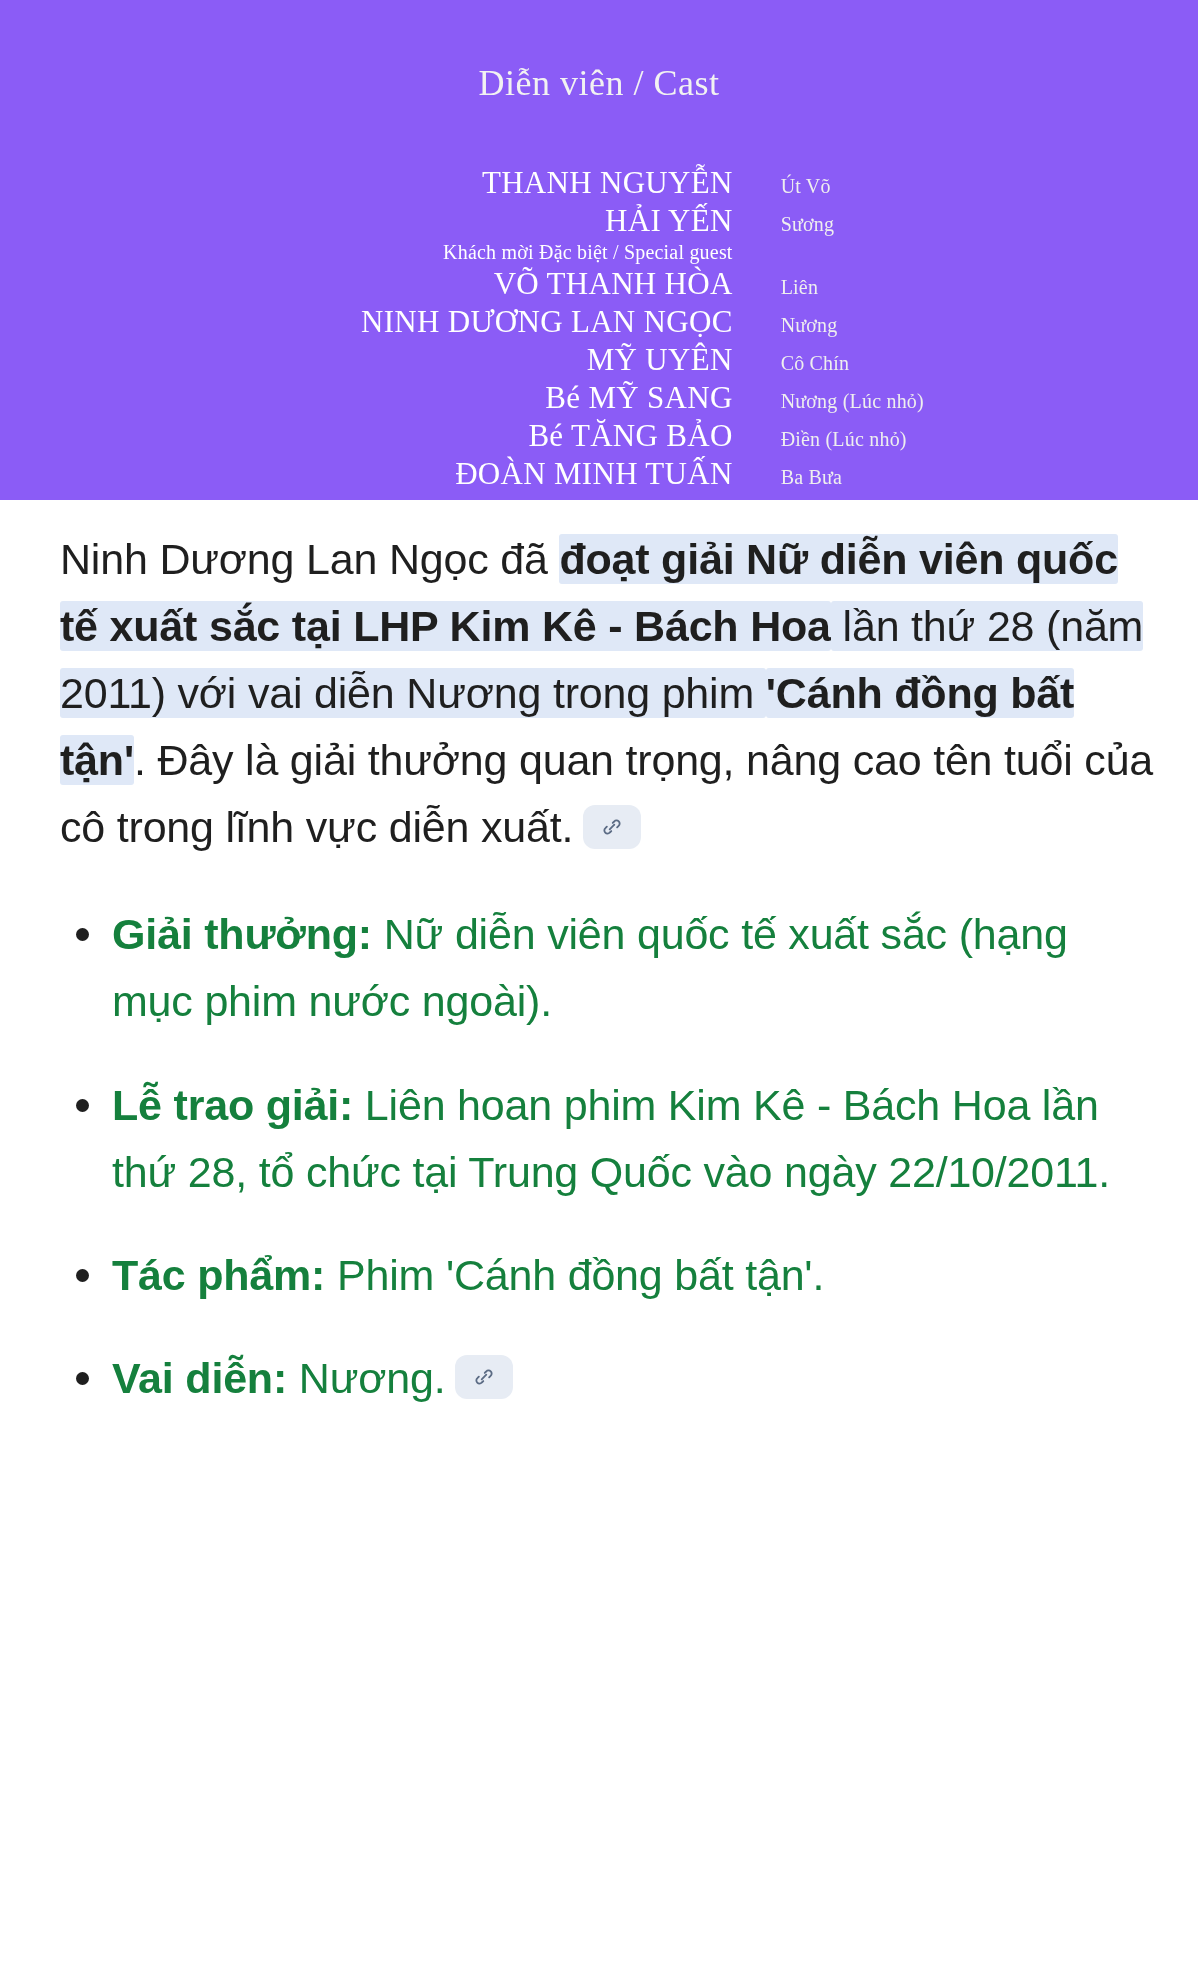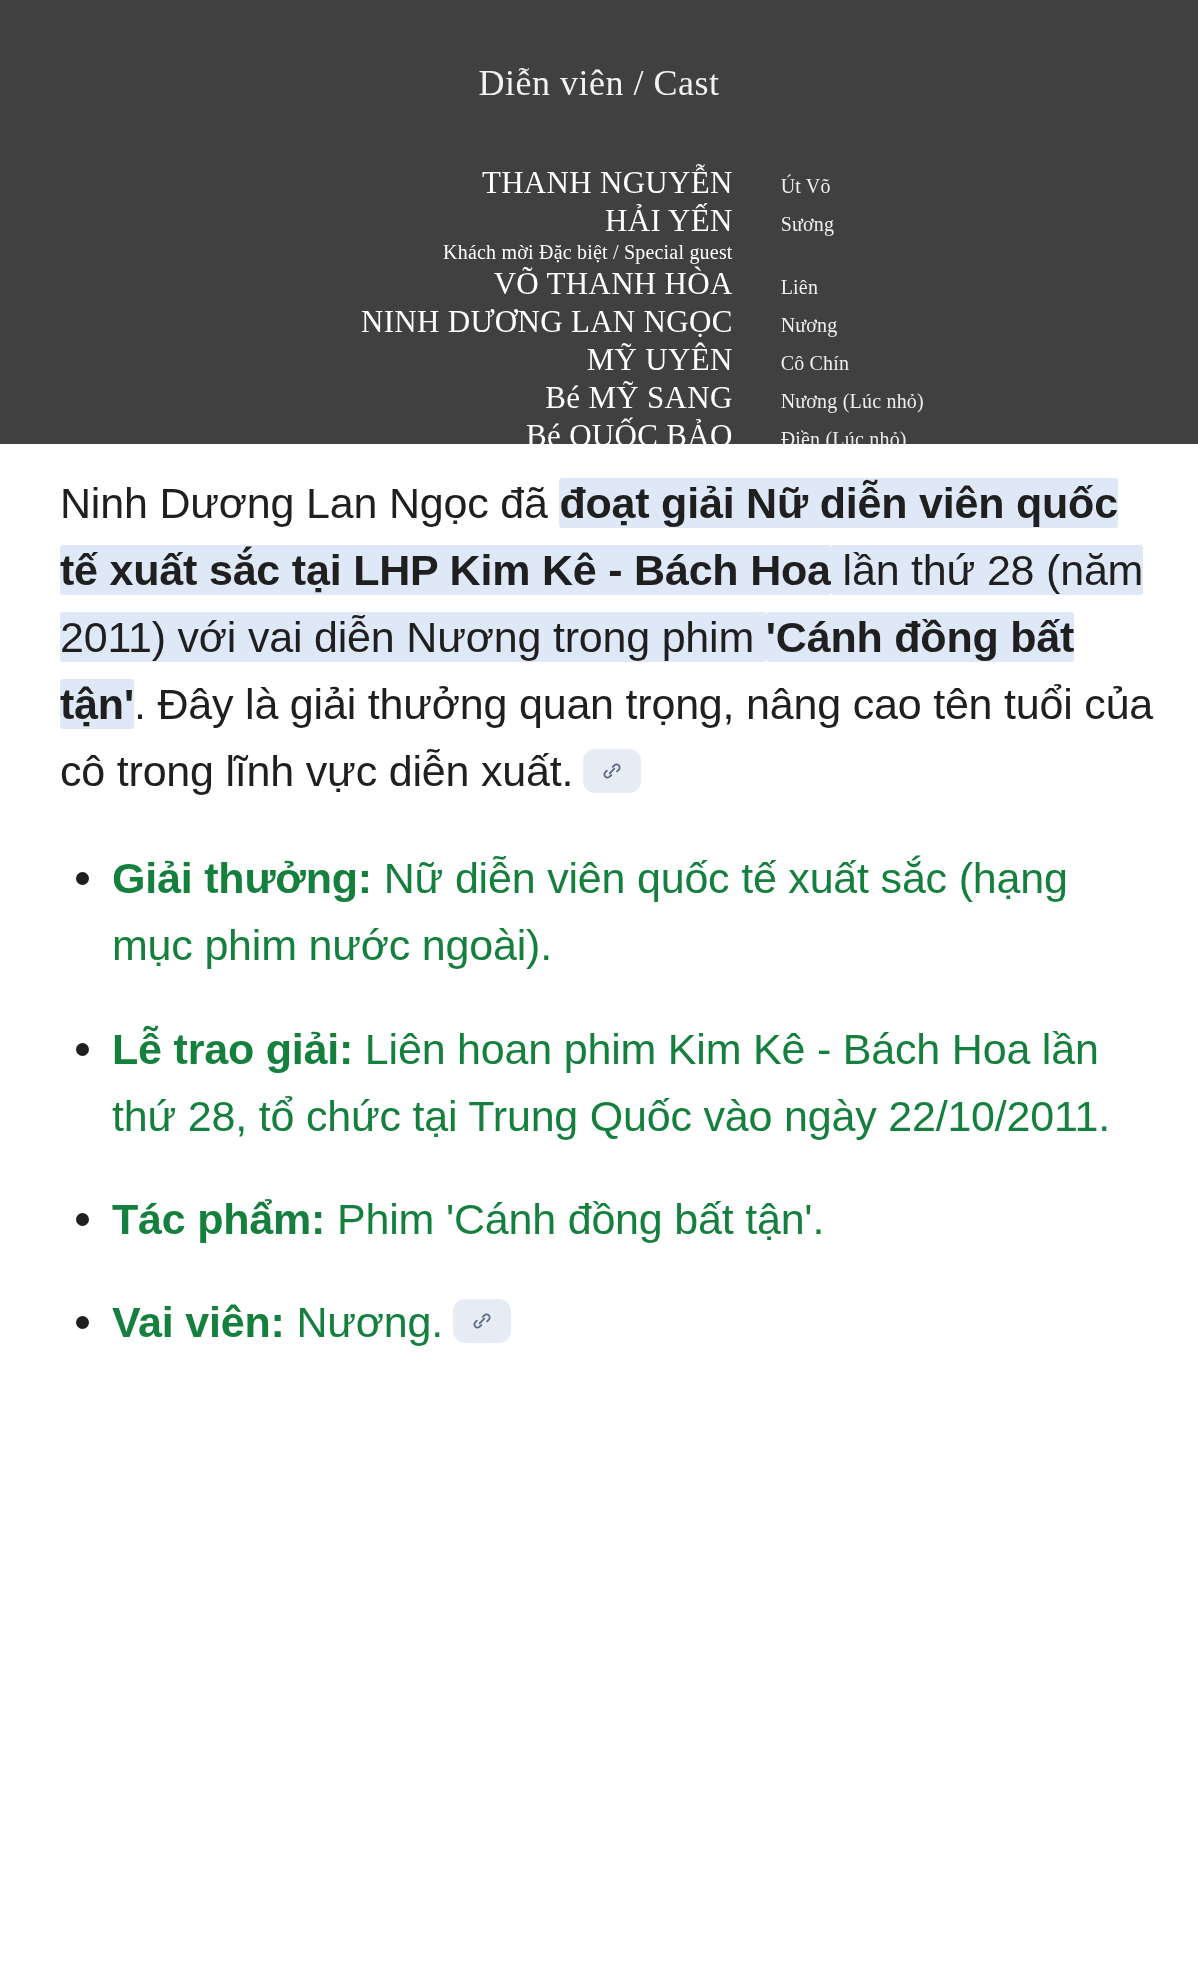--- a/index.html
+++ b/index.html
@@ -11,22 +11,22 @@
     width: 1198px;
     height: 1970px;
     font-family: "Liberation Sans", sans-serif;
     overflow: hidden;
   }
 
   
   .credits-block {
     position: relative;
     width: 1198px;
-    height: 444px;
-    background: #404040;
+    height: 500px;
+    background: #8b5cf6;
     color: #ffffff;
     font-family: "Liberation Serif", serif;
     overflow: hidden;
   }
   .credits-title {
     text-align: center;
     font-size: 36px;
     letter-spacing: 0.5px;
     padding-top: 62px;
     color: #f2f2f2;
@@ -149,21 +149,21 @@
       </tr>
       <tr>
         <td class="col-name">MỸ UYÊN</td>
         <td class="col-role">Cô Chín</td>
       </tr>
       <tr>
         <td class="col-name">Bé MỸ SANG</td>
         <td class="col-role">Nương (Lúc nhỏ)</td>
       </tr>
       <tr>
-        <td class="col-name">Bé QUỐC BẢO</td>
+        <td class="col-name">Bé TĂNG BẢO</td>
         <td class="col-role">Điền (Lúc nhỏ)</td>
       </tr>
       <tr>
         <td class="col-name">ĐOÀN MINH TUẤN</td>
         <td class="col-role">Ba Bưa</td>
       </tr>
     </tbody>
   </table>
 </div>
 
@@ -174,21 +174,21 @@
           <path d="M9.5 14.5l5-5"></path>
           <path d="M12.8 7.6l1.6-1.6a3.4 3.4 0 1 1 4.8 4.8l-1.6 1.6"></path>
           <path d="M11.2 16.4l-1.6 1.6a3.4 3.4 0 1 1-4.8-4.8l1.6-1.6"></path>
         </svg>
       </span></p>
 
   <ul class="bullets">
     <li><span class="b">Giải thưởng:</span><span> Nữ diễn viên quốc tế xuất sắc (hạng mục phim nước ngoài).</span></li>
     <li><span class="b">Lễ trao giải:</span><span> Liên hoan phim Kim Kê - Bách Hoa lần thứ 28, tổ chức tại Trung Quốc vào ngày 22/10/2011.</span></li>
     <li><span class="b">Tác phẩm:</span><span> Phim 'Cánh đồng bất tận'.</span></li>
-    <li><span class="b">Vai viên:</span><span> Nương.</span><span class="cite">
+    <li><span class="b">Vai diễn:</span><span> Nương.</span><span class="cite">
           <svg width="22" height="22" viewBox="0 0 24 24" fill="none" stroke="#5b6b84" stroke-width="2" stroke-linecap="round">
             <path d="M9.5 14.5l5-5"></path>
             <path d="M12.8 7.6l1.6-1.6a3.4 3.4 0 1 1 4.8 4.8l-1.6 1.6"></path>
             <path d="M11.2 16.4l-1.6 1.6a3.4 3.4 0 1 1-4.8-4.8l1.6-1.6"></path>
           </svg>
         </span></li>
   </ul>
 
 </div>
 

